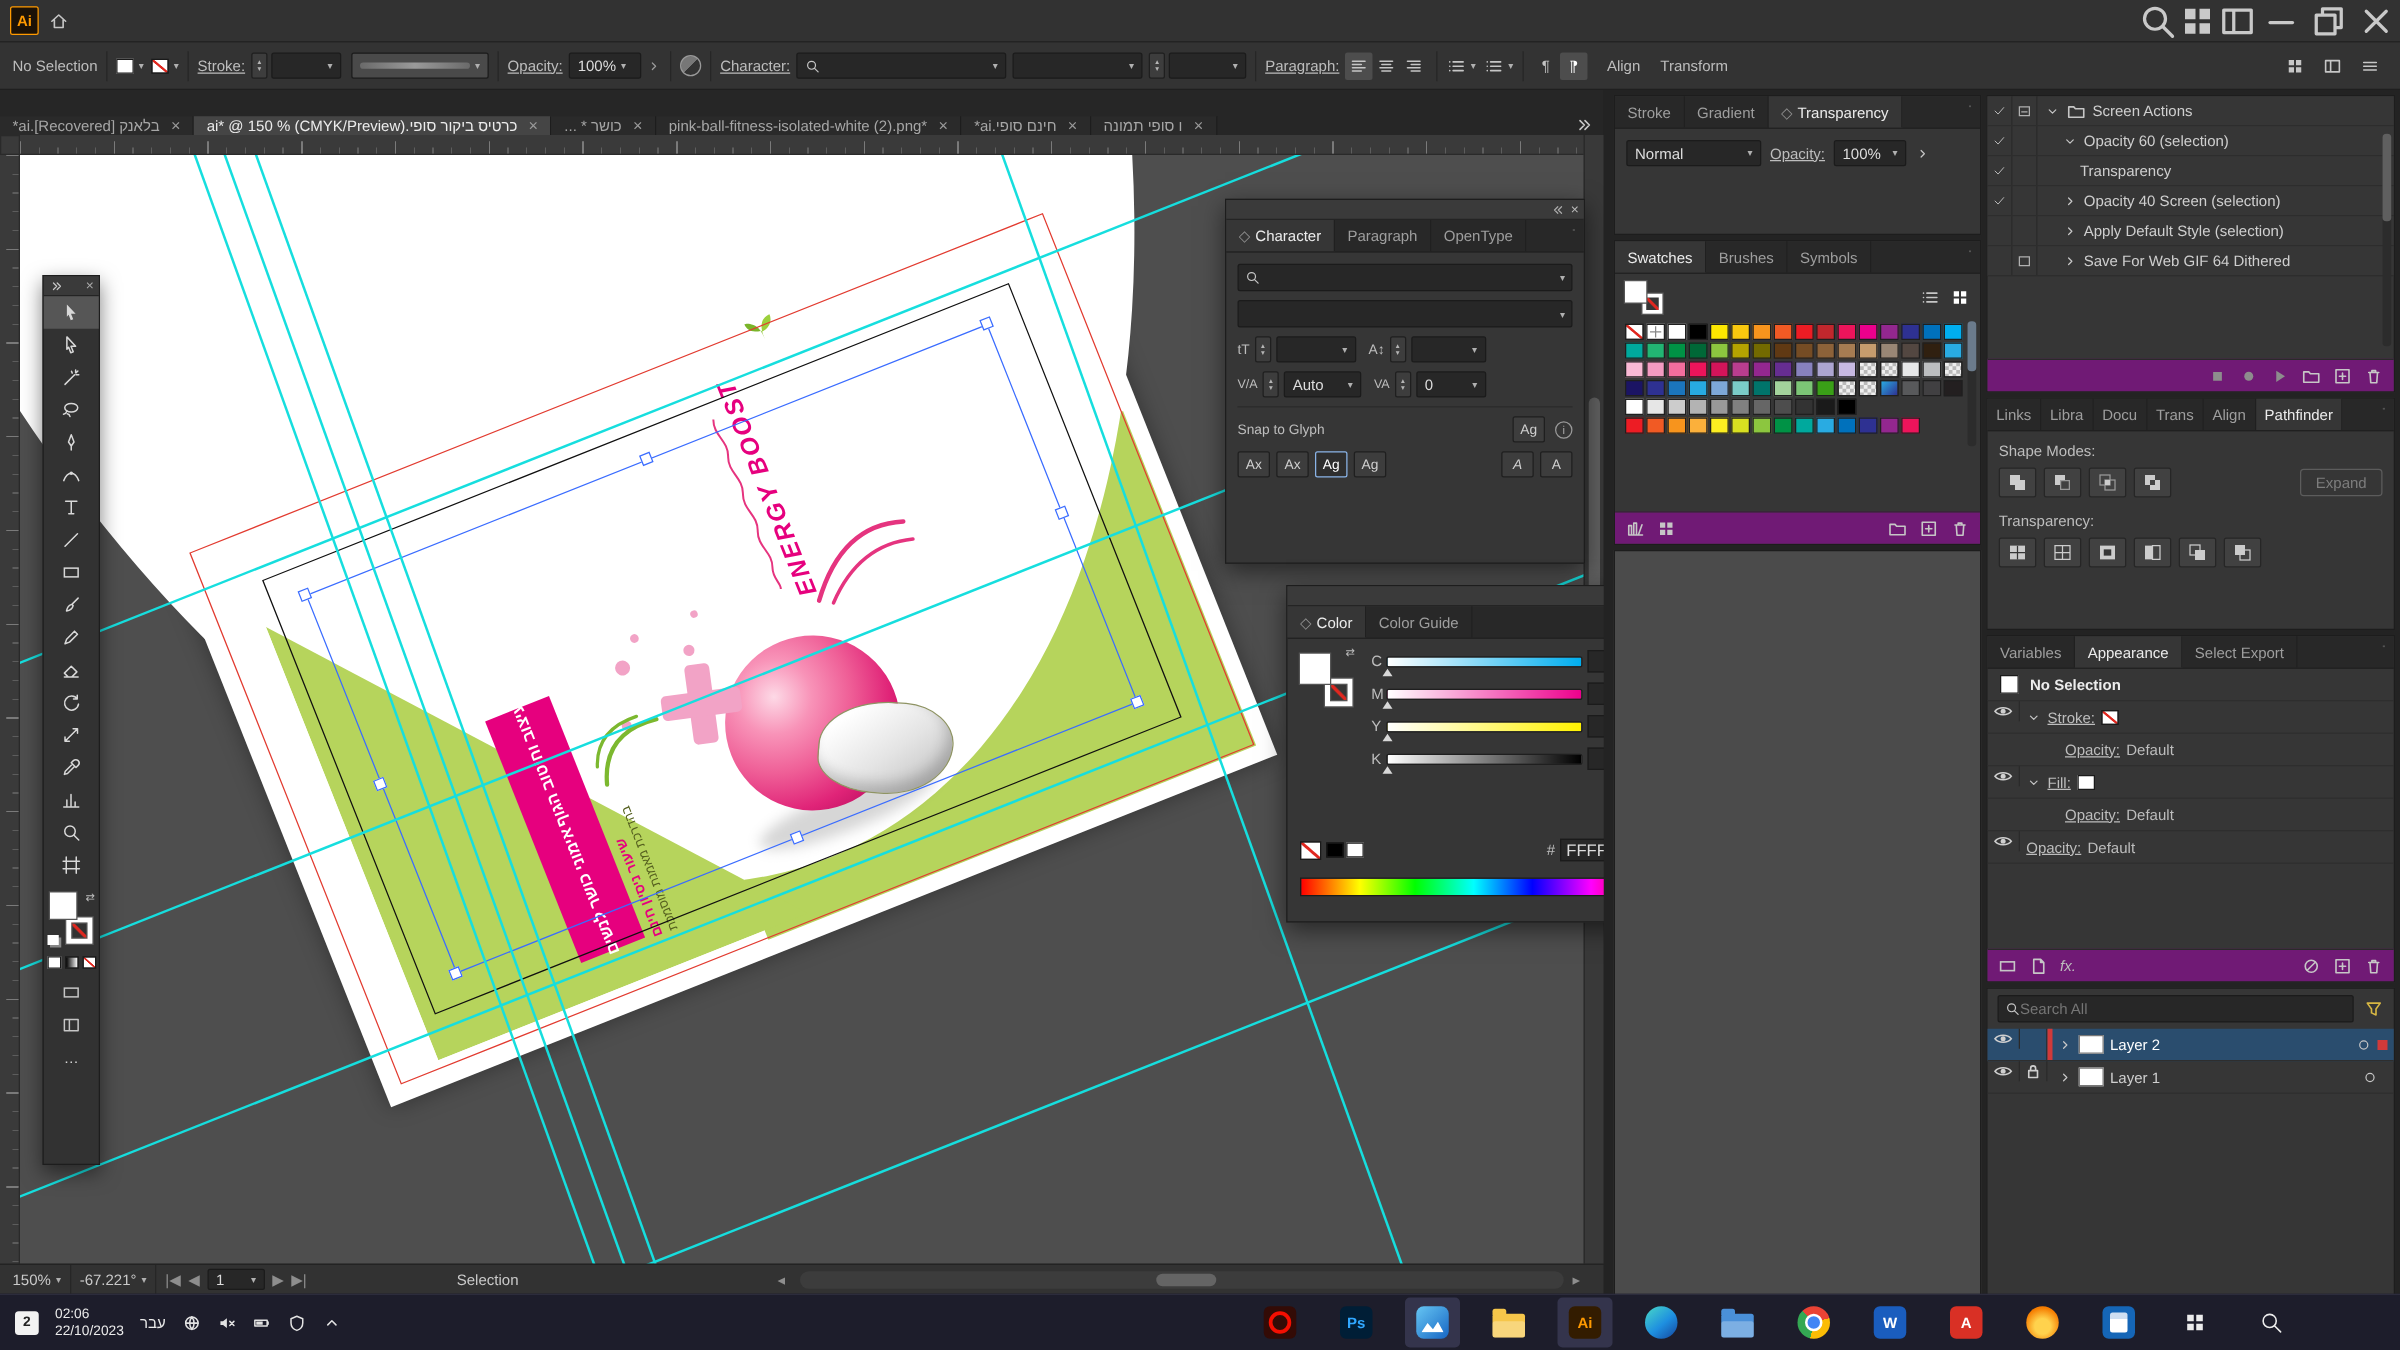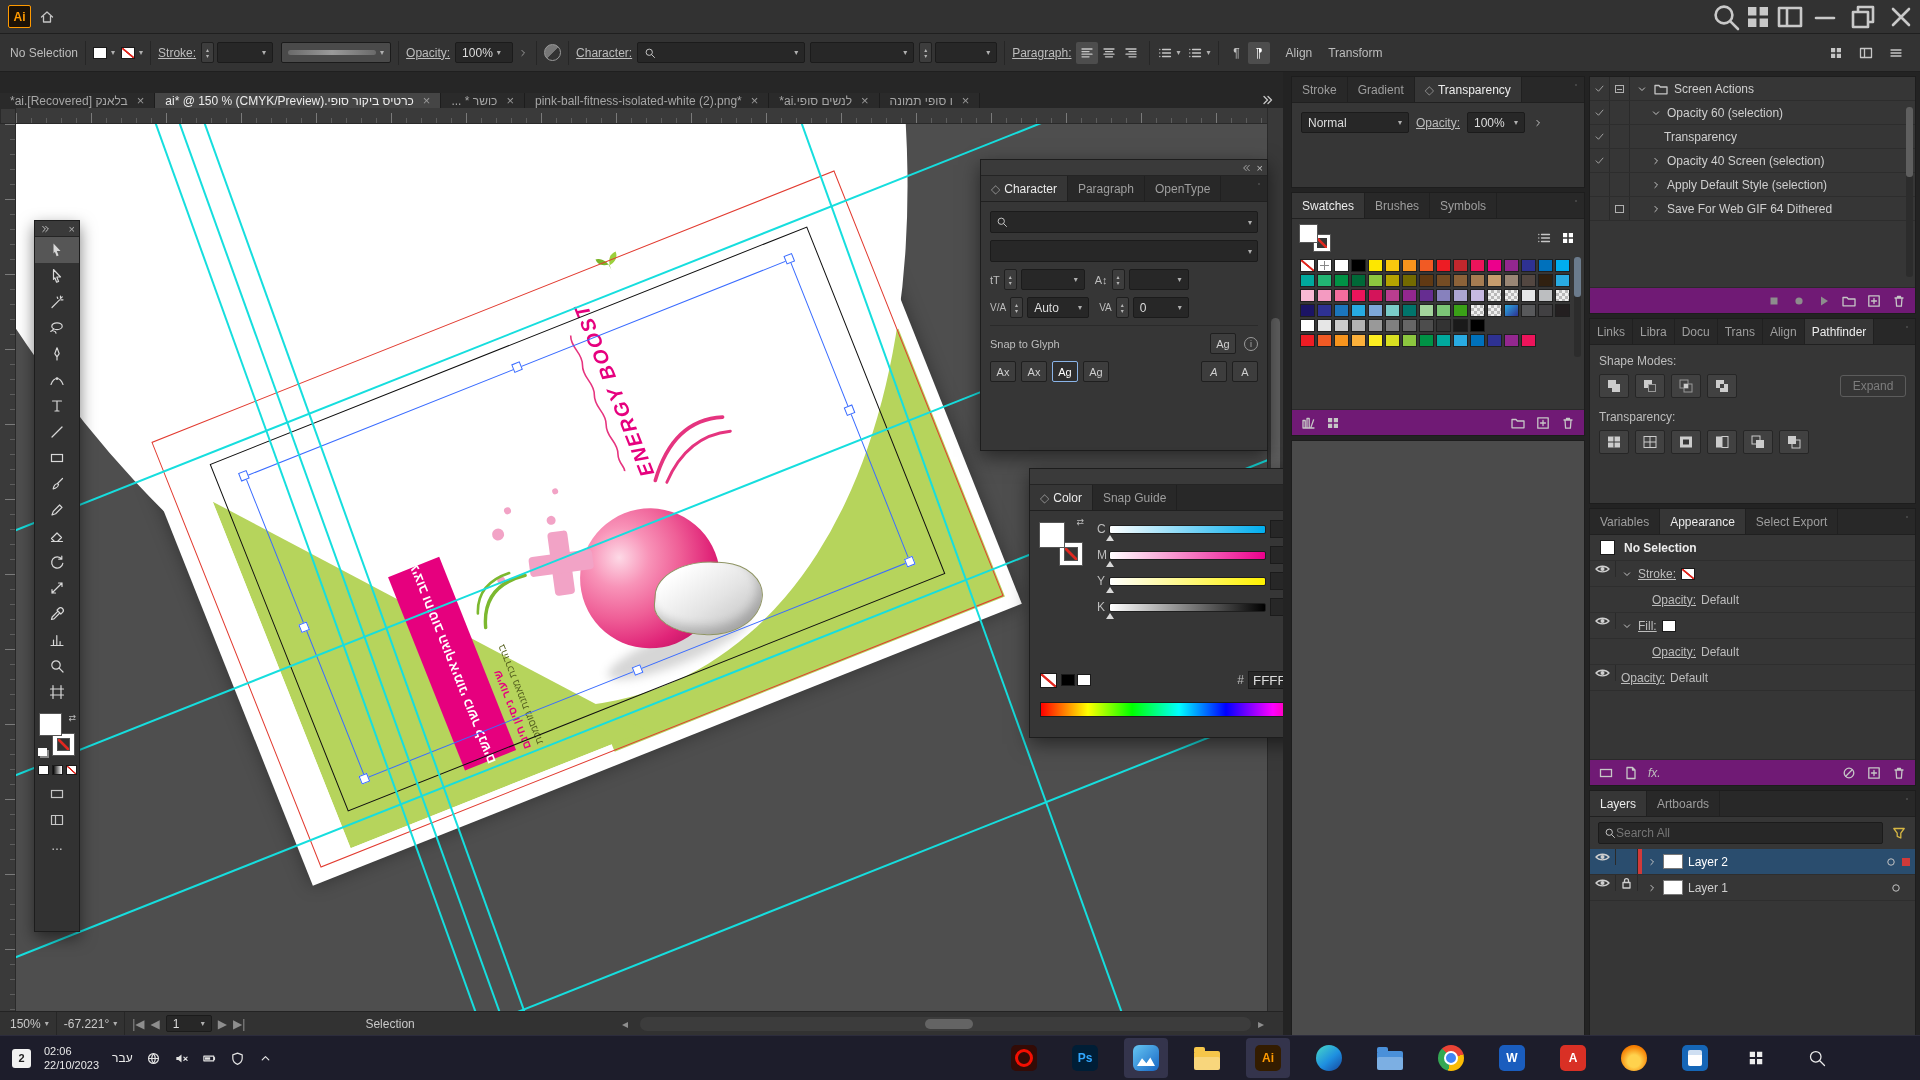--- a/index.html
+++ b/index.html
@@ -350,21 +350,21 @@
       </div>
       <div class="dtab">
         <span class="dtab-label" dir="auto">כושר * ...</span>
         <span class="dtab-close">×</span>
       </div>
       <div class="dtab">
         <span class="dtab-label" dir="auto">pink-ball-fitness-isolated-white (2).png*</span>
         <span class="dtab-close">×</span>
       </div>
       <div class="dtab">
-        <span class="dtab-label" dir="auto">לנשים סופי.ai*</span>
+        <span class="dtab-label" dir="auto">חינם סופי.ai*</span>
         <span class="dtab-close">×</span>
       </div>
       <div class="dtab">
         <span class="dtab-label" dir="auto">ו סופי תמונה</span>
         <span class="dtab-close">×</span>
       </div>
     </div>
   <div id="tab-overflow">
       <span class="ic">
         <svg viewBox="0 0 16 16">
@@ -714,21 +714,21 @@
           <path d="M5 4.5 L8.5 8 L5 11.5 M9 4.5 L12.5 8 L9 11.5" fill="none" stroke="currentColor" stroke-linecap="round" stroke-linejoin="round"></path>
         </svg>
       </span>
     <span style="font-size:11px;color:#bbb">×</span>
   </div>
   <div class="ptabs">
     <div class="ptab on">
         <span style="color:#8f8f8f">◇</span>
         <span>Color</span>
       </div>
-    <div class="ptab">Snap Guide</div>
+    <div class="ptab">Color Guide</div>
     <div class="pmenu ic">
         <svg viewBox="0 0 16 16">
           <path d="M3 5 h10 M3 8 h10 M3 11 h10" fill="none" stroke="currentColor" stroke-linecap="round" stroke-linejoin="round"></path>
         </svg>
       </div>
   </div>
   <div class="pbody" style="position:relative;height:218px">
     <div style="position:absolute;left:10px;top:12px;width:42px;height:42px">
       <div style="position:absolute;right:0;bottom:0;width:22px;height:22px;border:4px solid #fff;box-shadow:0 0 0 1px #555,inset 0 0 0 1px #555;background:linear-gradient(to top right,transparent 40%,#e0271f 46%,#e0271f 54%,transparent 60%)"></div>
       <div style="position:absolute;left:0;top:0;width:24px;height:24px;background:#fff;box-shadow:0 0 0 1px #555"></div>
@@ -1288,29 +1288,20 @@
         </span>
       <span class="ic">
           <svg viewBox="0 0 16 16">
             <path d="M4 5 h8 M6.5 5 V3.5 h3 V5 M5 5 l.6 8.2 h4.8 L11 5" fill="none" stroke="currentColor" stroke-linecap="round" stroke-linejoin="round"></path>
           </svg>
         </span>
     </div>
   </div>
 
   <div class="dpanel" style="left:306px;top:718px;width:327px;height:317px">
-    <div class="ptabs">
-      <div class="ptab on">Layers</div>
-      <div class="ptab">Artboards</div>
-      <div class="pmenu ic">
-          <svg viewBox="0 0 16 16">
-            <path d="M3 5 h10 M3 8 h10 M3 11 h10" fill="none" stroke="currentColor" stroke-linecap="round" stroke-linejoin="round"></path>
-          </svg>
-        </div>
-    </div>
     <div class="r" style="padding:5px 8px;gap:8px">
       <span class="input" style="flex:1">
         <span class="ic sm">
             <svg viewBox="0 0 16 16">
               <circle cx="7" cy="7" r="4.2" fill="none" stroke="currentColor"></circle>
               <path d="M10.2 10.2 L14 14" fill="none" stroke="currentColor" stroke-linecap="round" stroke-linejoin="round"></path>
             </svg>
           </span>
         <input style="flex: 1 1 0%; background: none; border: none; outline: none; color: rgb(204, 204, 204); font-size: 12px;" placeholder="Search All">
       </span>

